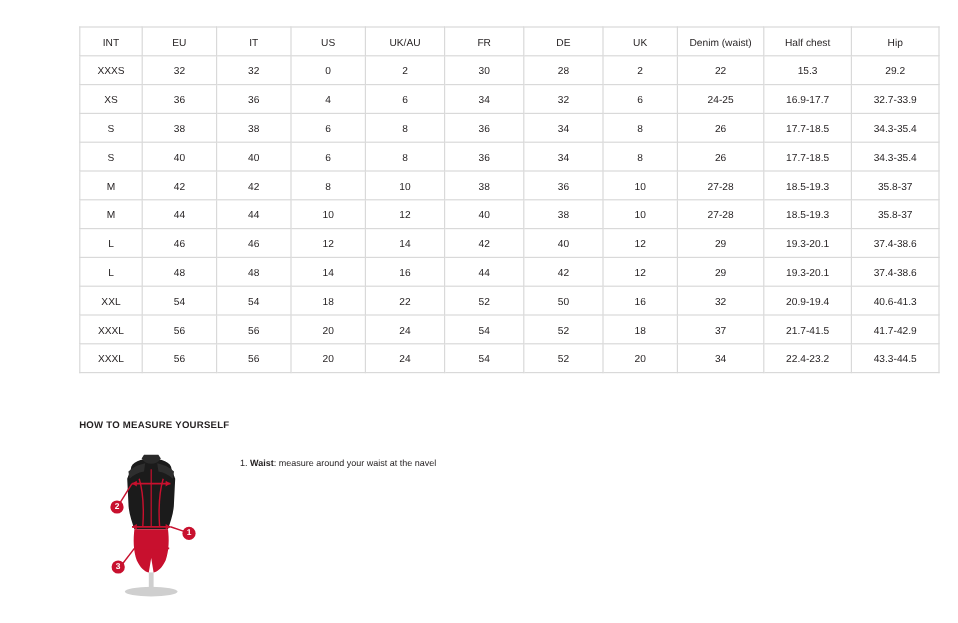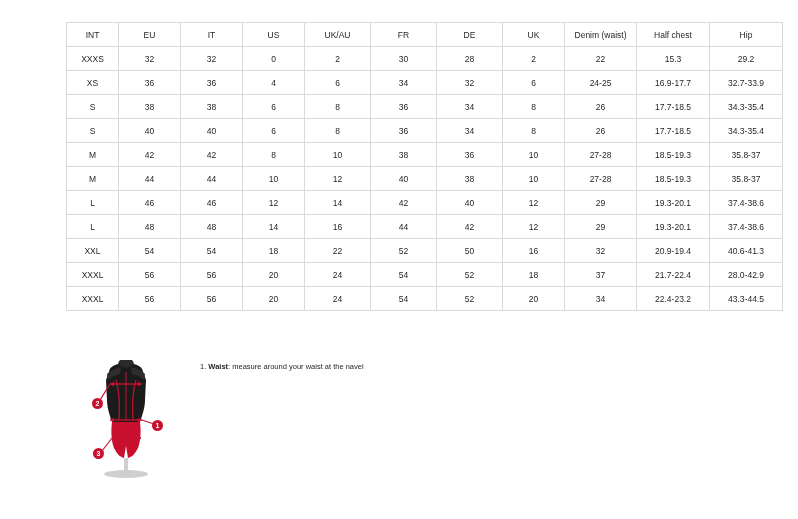--- a/index.html
+++ b/index.html
@@ -282,41 +282,42 @@
         <tr>
           <td>XXXL</td>
           <td>56</td>
           <td>56</td>
           <td>20</td>
           <td>24</td>
           <td>54</td>
           <td>52</td>
           <td>18</td>
           <td>37</td>
-          <td class="left-pad">21.7-22.4</td>
-          <td class="left-pad">28.0-42.9</td>
+          <td class="left-pad">21.7-41.5</td>
+          <td class="left-pad">41.7-42.9</td>
         </tr>
         <tr>
           <td>XXXL</td>
           <td>56</td>
           <td>56</td>
           <td>20</td>
           <td>24</td>
           <td>54</td>
           <td>52</td>
           <td>20</td>
           <td>34</td>
           <td class="left-pad">22.4-23.2</td>
           <td class="left-pad">43.3-44.5</td>
         </tr>
       </tbody>
     </table>
   </div>
 
   <div class="measure-section">
+    <div class="measure-title">HOW TO MEASURE YOURSELF</div>
     <div class="measure-body">
 
       <div class="figure-holder">
         <svg class="mannequin" width="120" height="130" viewBox="0 0 120 130">
 
           <ellipse cx="60" cy="124" rx="22" ry="4" fill="#cfcfcf"></ellipse>
           <rect x="58" y="108" width="4" height="16" fill="#cfcfcf"></rect>
 
           <path d="M43 22 C43 16, 52 13, 60 13 C68 13, 77 16, 77 22
                    L80 30 L79 50 C79 58, 76 66, 74 72

